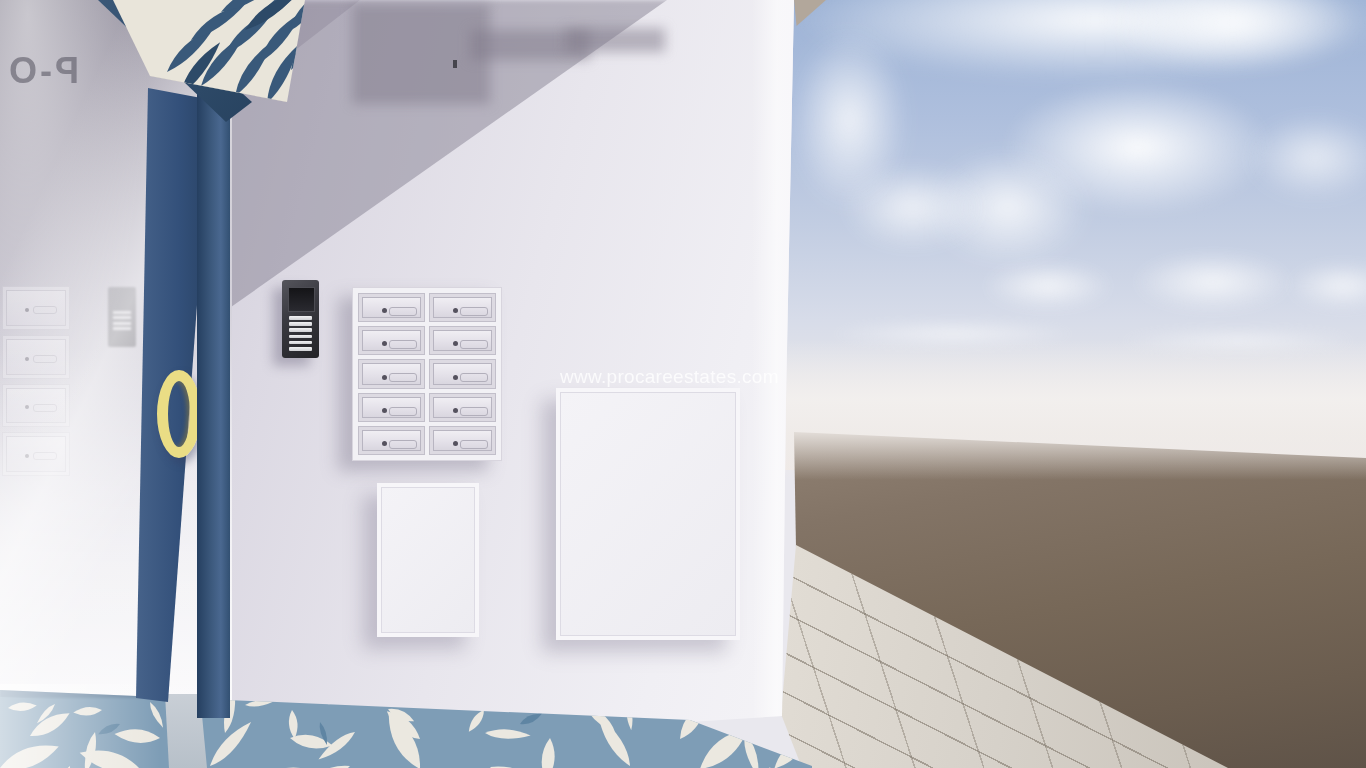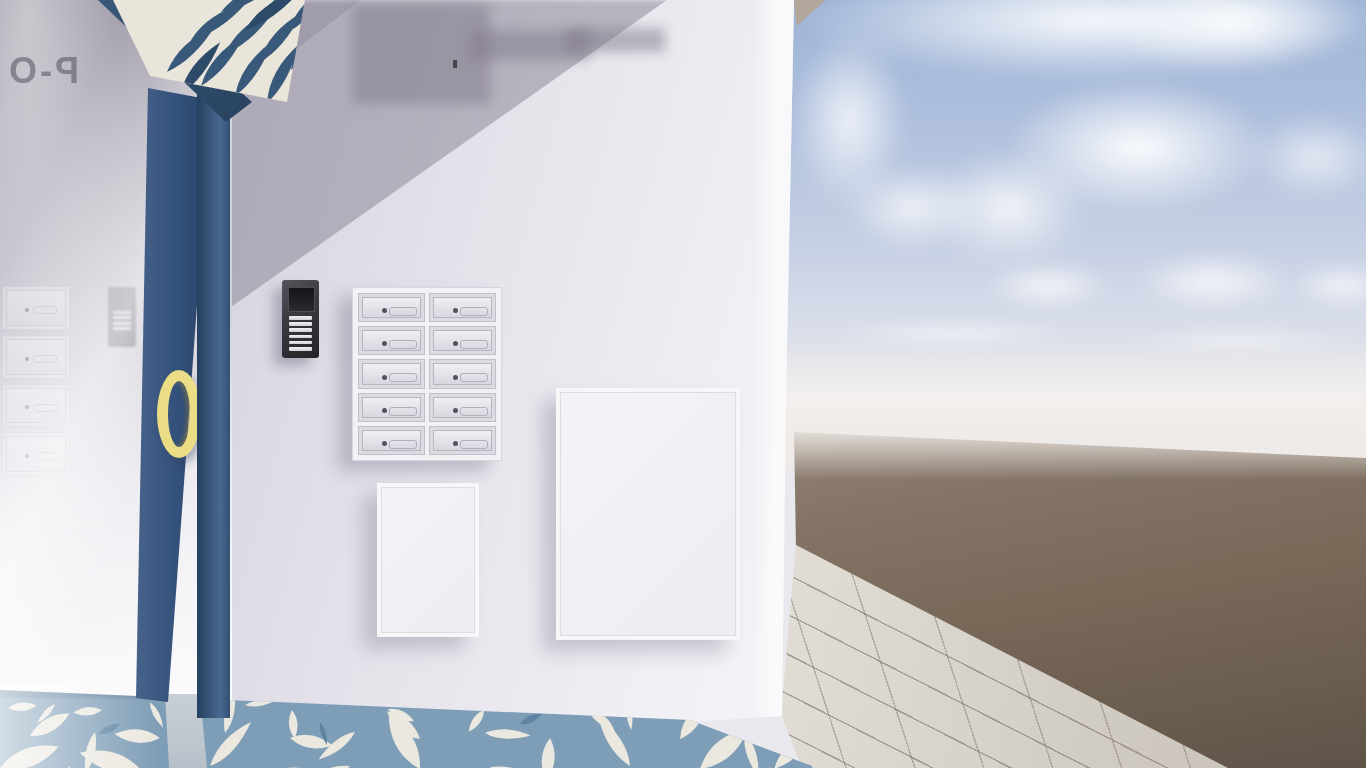--- a/index.html
+++ b/index.html
@@ -243,20 +243,21 @@
         <div class="mbox">
         <div class="door"></div>
         <div class="keyhole"></div>
         <div class="slot"></div>
       </div>
       </div>
 
     <div class="abs frame frame-small"></div>
     <div class="abs frame frame-large"></div>
 
+    <div class="abs watermark">www.procareestates.com</div>
   </div>
 
   <div class="abs glass"></div>
   <div class="abs faded-boxes">
     <div class="fbox">
       <div class="door"></div>
       <div class="keyhole"></div>
       <div class="slot"></div>
     </div>
   <div class="fbox">

